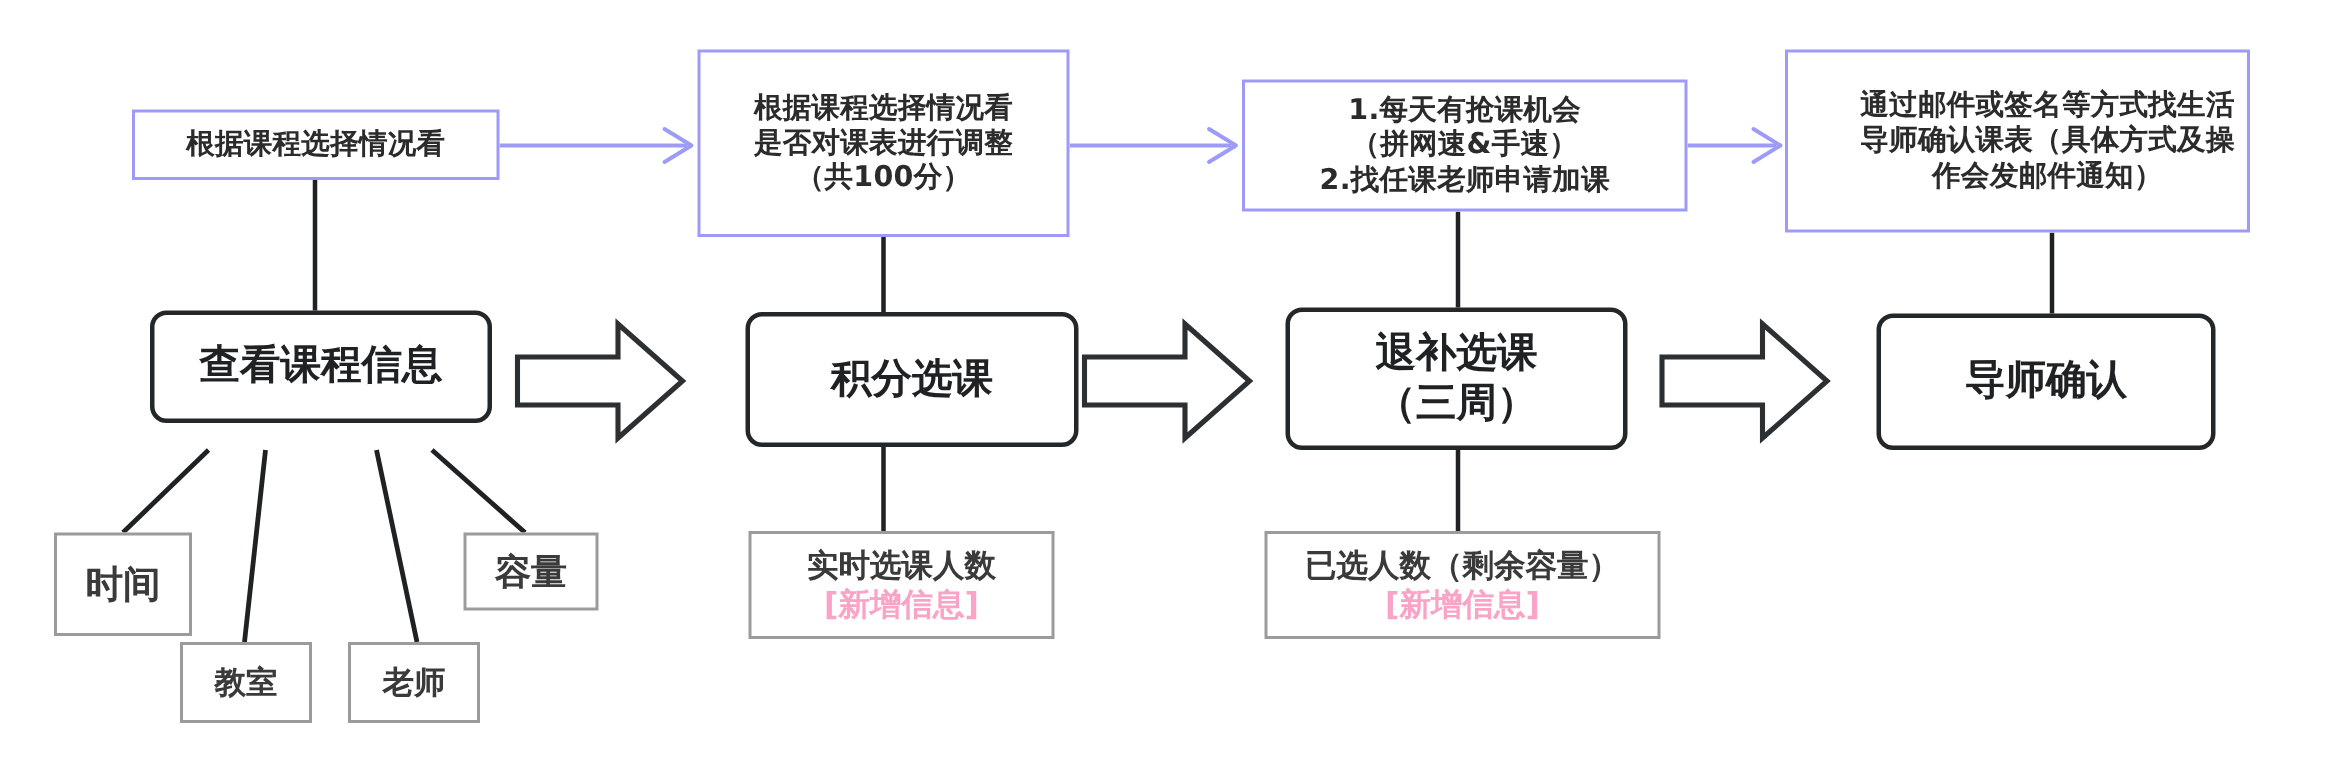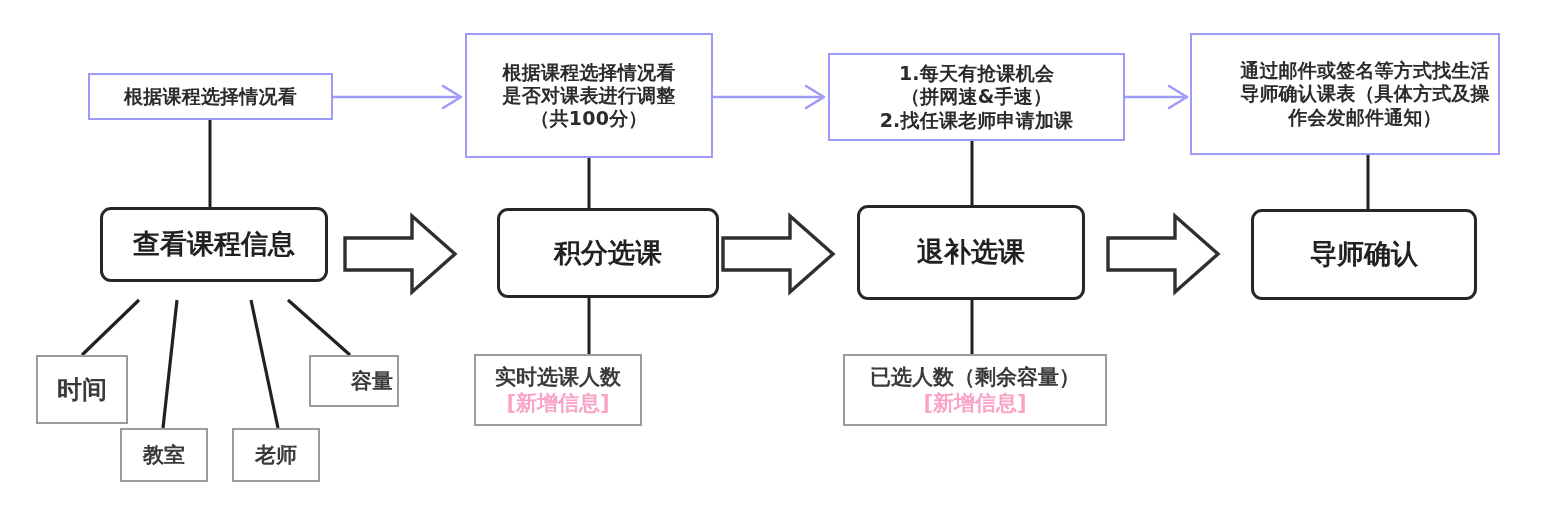--- a/index.html
+++ b/index.html
@@ -145,20 +145,21 @@
 
   <div class="node stage" style="left:478px; top:208px; width:222px; height:90px; font-size:27px;margin-left:19px;">
     <div>
       <div>积分选课</div>
     </div>
   </div>
 
   <div class="node stage" style="left:857px; top:205px; width:228px; height:95px; font-size:27px;">
     <div>
       <div>退补选课</div>
+      <div>（三周）</div>
     </div>
   </div>
 
   <div class="node stage" style="left:1251px; top:209px; width:226px; height:91px; font-size:27px;">
     <div>
       <div>导师确认</div>
     </div>
   </div>
 
   <div class="node attr" style="left:36px; top:355px; width:92px; height:69px; font-size:25px;">
@@ -172,27 +173,27 @@
       <span>教室</span>
     </div>
   </div>
 
   <div class="node attr" style="left:232px; top:428px; width:88px; height:54px; font-size:21px;">
     <div class="inner">
       <span>老师</span>
     </div>
   </div>
 
-  <div class="node attr" style="left:309px; top:355px; width:90px; height:52px; font-size:21px;text-align:right;">
+  <div class="node attr" style="left:309px; top:355px; width:90px; height:52px; font-size:24px;">
     <div class="inner">
       <span>容量</span>
     </div>
   </div>
 
-  <div class="node attr" style="left:474px; top:354px; width:168px; height:72px; font-size:21px;">
+  <div class="node attr" style="left:499px; top:354px; width:204px; height:72px; font-size:21px;">
     <div class="inner">
       <div class="nowrap">实时选课人数</div>
       <span class="tag-new">[新增信息]</span>
     </div>
   </div>
 
   <div class="node attr" style="left:843px; top:354px; width:264px; height:72px; font-size:21px;">
     <div class="inner">
       <div class="nowrap">已选人数（剩余容量）</div>
       <span class="tag-new">[新增信息]</span>

